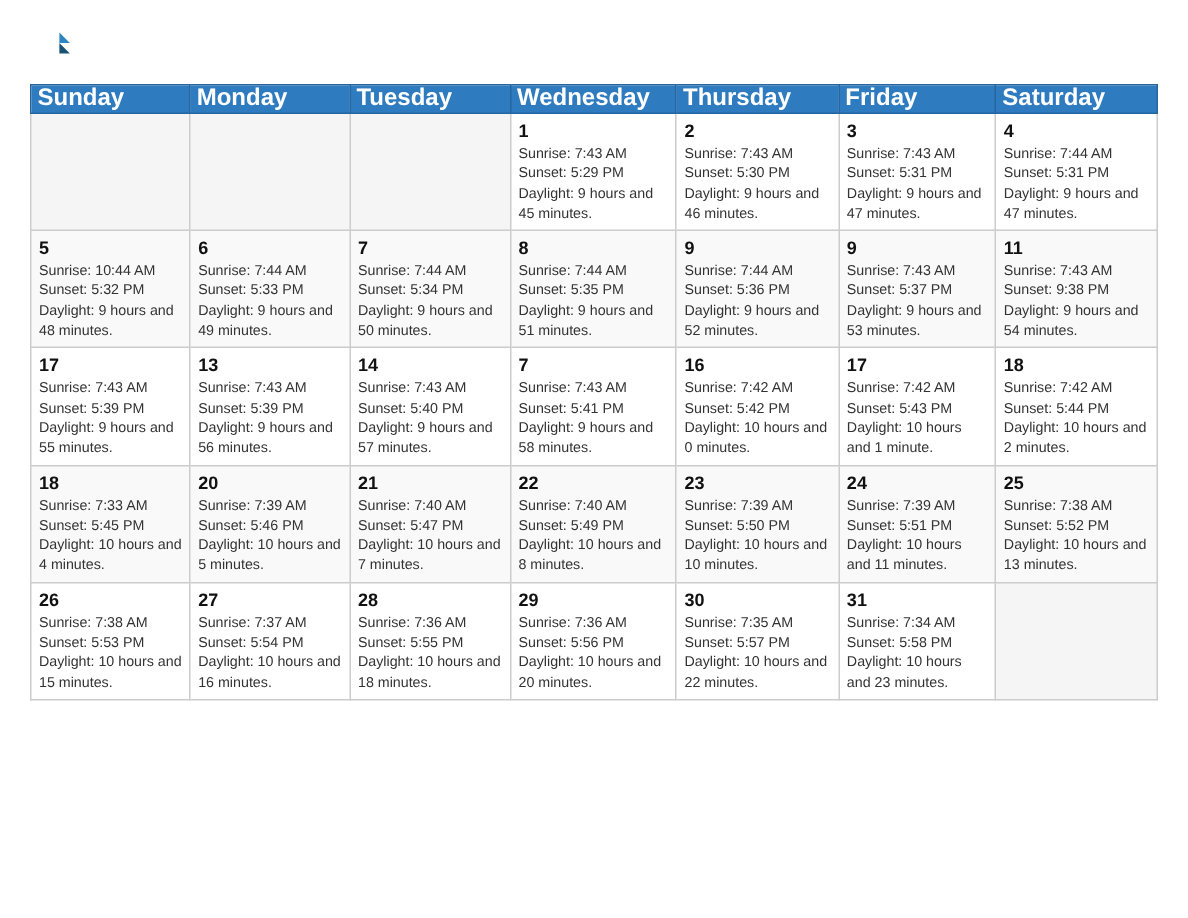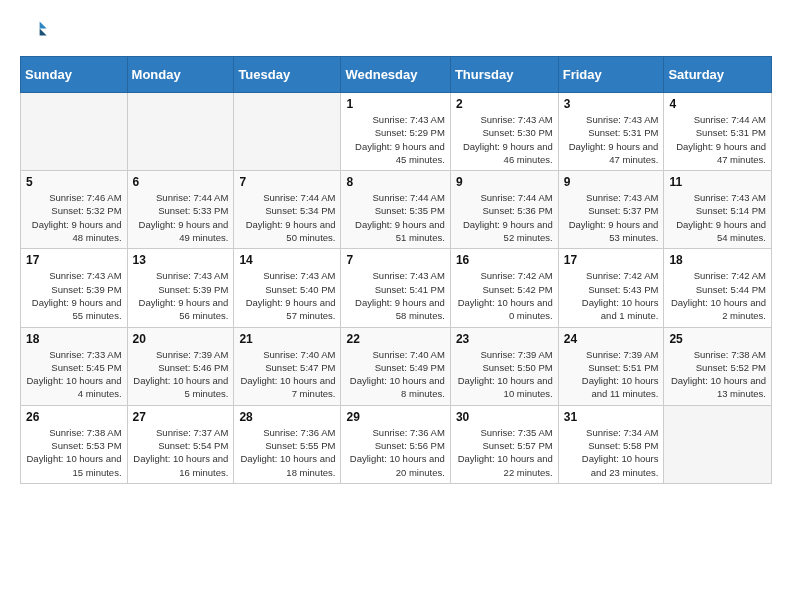--- a/index.html
+++ b/index.html
@@ -49,23 +49,23 @@
       margin-top: 2px;
     }
     .calendar {
       width: 100%;
       border-collapse: collapse;
       border: 1px solid #bbb;
     }
     .calendar th {
       background-color: #2e7bbf;
       color: #fff;
-      font-size: 13px;
+      font-size: 16px;
       font-weight: bold;
-      padding: 10px 4px;
+      padding: 0 4px;
       text-align: left;
       border: 1px solid #2566a0;
     }
     .calendar td {
       vertical-align: top;
       border: 1px solid #ccc;
       padding: 4px 5px;
       width: 113px;
       min-height: 80px;
       font-size: 10px;
@@ -84,21 +84,20 @@
     .day-number {
       font-size: 12px;
       font-weight: bold;
       margin-bottom: 2px;
       color: #111;
     }
     .day-info {
       font-size: 9.5px;
       line-height: 1.4;
       color: #333;
-      text-align: right;
     }
   </style>
 </head>
 <body>
 
 <div class="page">
   <div class="header">
     <div class="logo">
       <svg class="logo-icon" viewBox="0 0 40 40">
         <rect x="0" y="0" width="40" height="40" fill="white"></rect>
@@ -155,21 +154,21 @@
           <td>
             <div class="day-number">4</div>
             <div class="day-info">Sunrise: 7:44 AM
 Sunset: 5:31 PM
 Daylight: 9 hours and 47 minutes.</div>
           </td>
         </tr>
         <tr>
           <td>
             <div class="day-number">5</div>
-            <div class="day-info">Sunrise: 7:46 AM
+            <div class="day-info">Sunrise: 10:44 AM
 Sunset: 5:32 PM
 Daylight: 9 hours and 48 minutes.</div>
           </td>
           <td>
             <div class="day-number">6</div>
             <div class="day-info">Sunrise: 7:44 AM
 Sunset: 5:33 PM
 Daylight: 9 hours and 49 minutes.</div>
           </td>
           <td>
@@ -192,21 +191,21 @@
           </td>
           <td>
             <div class="day-number">9</div>
             <div class="day-info">Sunrise: 7:43 AM
 Sunset: 5:37 PM
 Daylight: 9 hours and 53 minutes.</div>
           </td>
           <td>
             <div class="day-number">11</div>
             <div class="day-info">Sunrise: 7:43 AM
-Sunset: 5:14 PM
+Sunset: 9:38 PM
 Daylight: 9 hours and 54 minutes.</div>
           </td>
         </tr>
         <tr>
           <td>
             <div class="day-number">17</div>
             <div class="day-info">Sunrise: 7:43 AM
 Sunset: 5:39 PM
 Daylight: 9 hours and 55 minutes.</div>
           </td>

